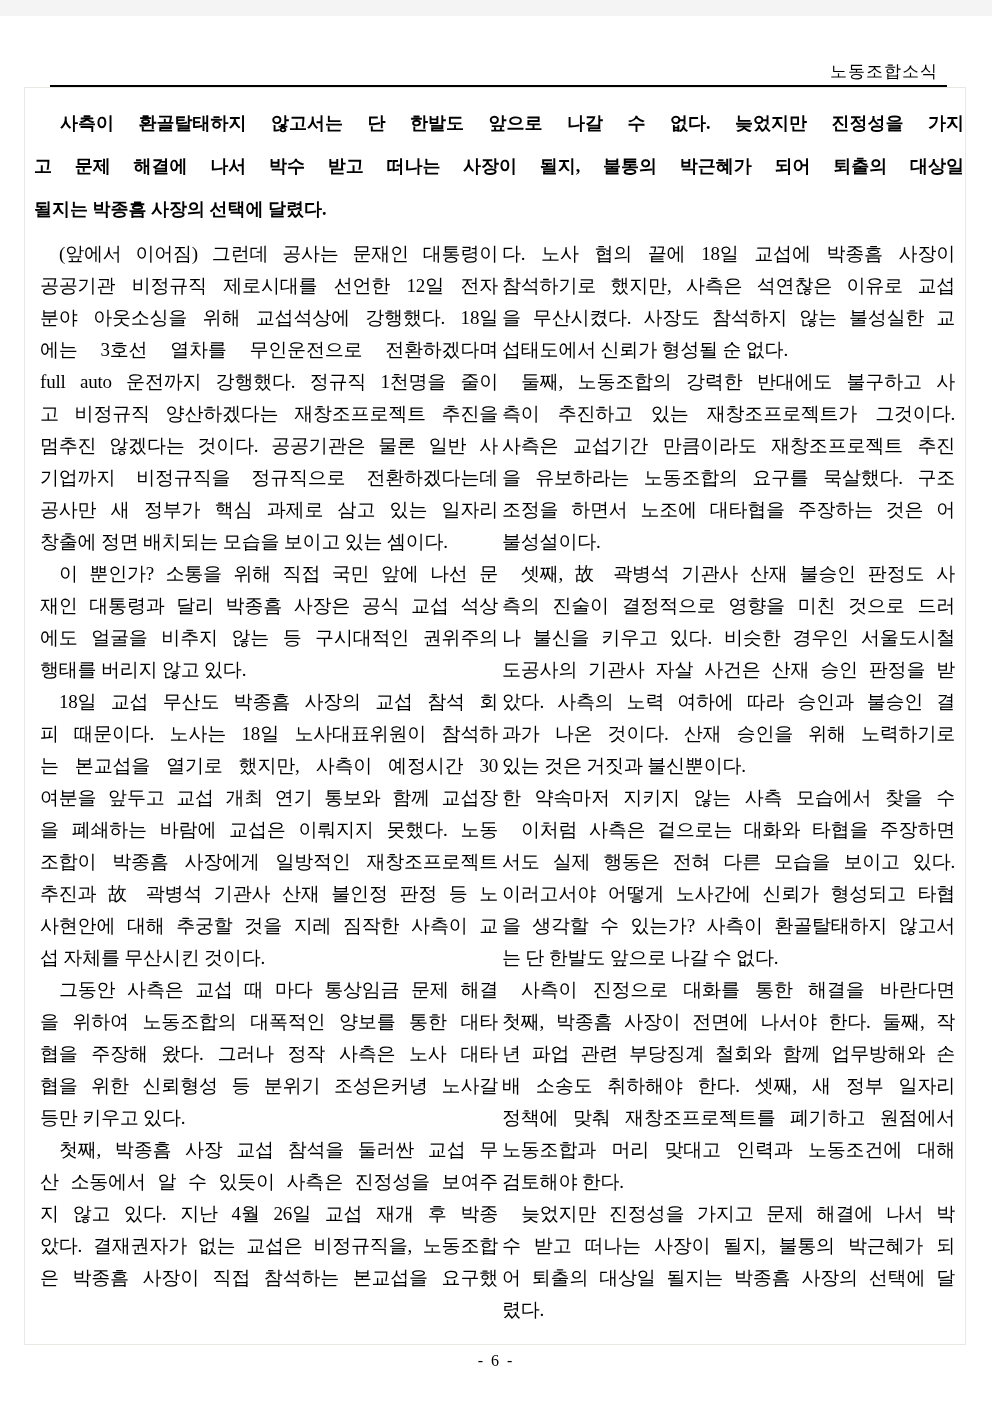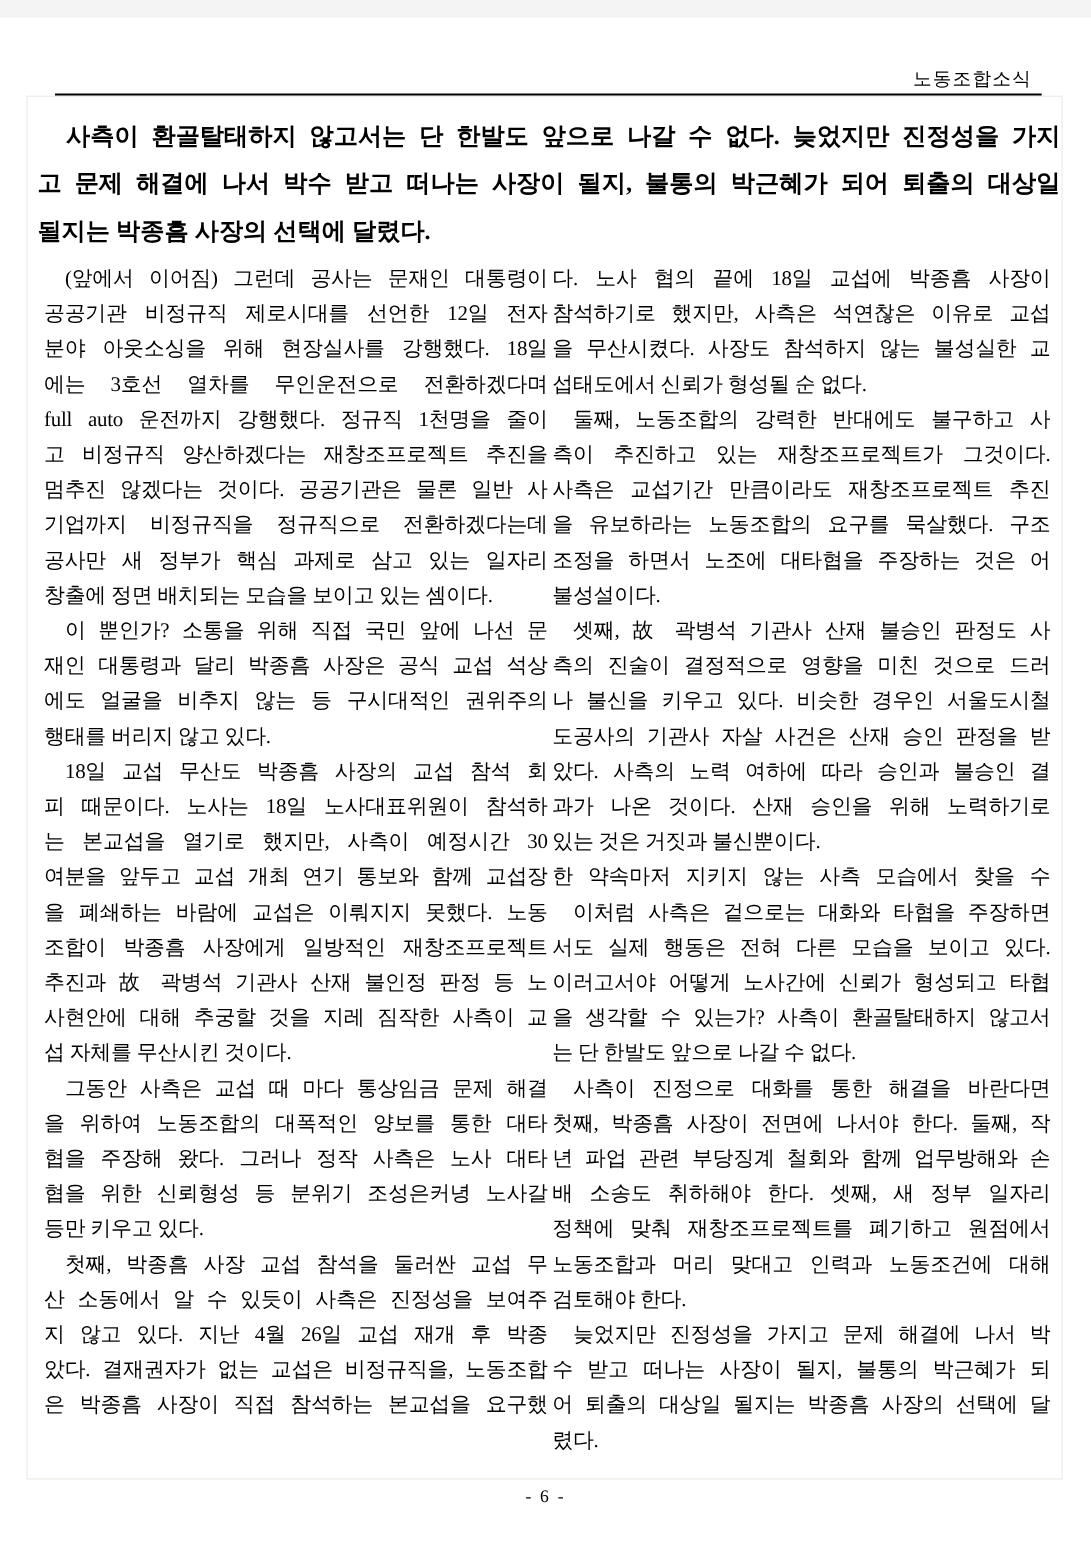--- a/index.html
+++ b/index.html
@@ -41,21 +41,21 @@
     width:942px;height:1258px;
     border:1px solid var(--c-frame);
     box-sizing:border-box;
     pointer-events:none;
   }
   .intro{
     position:absolute;
     left:34px;top:86px;
     width:930px;
     font-weight:bold;
-    font-size:22px;
+    font-size:18px;
   }
   .intro .ln{
     line-height:43px;height:43px;
     overflow:hidden;
     text-align:justify;
     text-align-last:justify;
     word-break:keep-all;
   }
   .columns{
     position:absolute;
@@ -103,21 +103,21 @@
   <div class="intro">
       <div class="ln ind">사측이 환골탈태하지 않고서는 단 한발도 앞으로 나갈 수 없다. 늦었지만 진정성을 가지</div>
       <div class="ln">고 문제 해결에 나서 박수 받고 떠나는 사장이 될지, 불통의 박근혜가 되어 퇴출의 대상일</div>
       <div class="ln last">될지는 박종흠 사장의 선택에 달렸다.</div>
     </div>
 
   <div class="columns">
     <div class="col col-left">
         <div class="ln ind">(앞에서 이어짐) 그런데 공사는 문재인 대통령이</div>
         <div class="ln">공공기관 비정규직 제로시대를 선언한 12일 전자</div>
-        <div class="ln">분야 아웃소싱을 위해 현장실사를 강행했다. 18일</div>
+        <div class="ln">분야 아웃소싱을 위해 교섭석상에 강행했다. 18일</div>
         <div class="ln">에는 3호선 열차를 무인운전으로 전환하겠다며</div>
         <div class="ln">full auto 운전까지 강행했다. 정규직 1천명을 줄이</div>
         <div class="ln">고 비정규직 양산하겠다는 재창조프로젝트 추진을</div>
         <div class="ln">멈추진 않겠다는 것이다. 공공기관은 물론 일반 사</div>
         <div class="ln">기업까지 비정규직을 정규직으로 전환하겠다는데</div>
         <div class="ln">공사만 새 정부가 핵심 과제로 삼고 있는 일자리</div>
         <div class="ln last">창출에 정면 배치되는 모습을 보이고 있는 셈이다.</div>
         <div class="ln ind">이 뿐인가? 소통을 위해 직접 국민 앞에 나선 문</div>
         <div class="ln">재인 대통령과 달리 박종흠 사장은 공식 교섭 석상</div>
         <div class="ln">에도 얼굴을 비추지 않는 등 구시대적인 권위주의</div>

